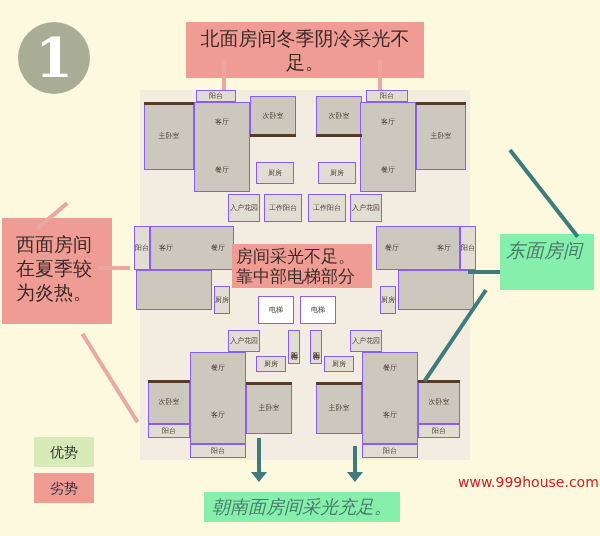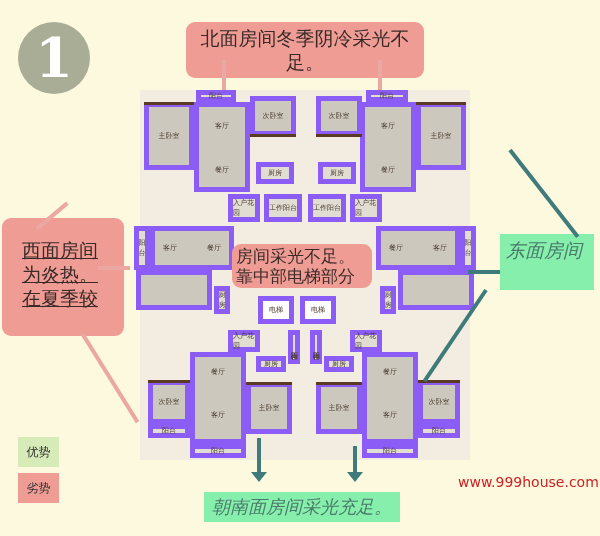--- a/index.html
+++ b/index.html
@@ -2,30 +2,30 @@
 <html><head>
 <meta charset="utf-8">
 <style>
   html, body { margin:0; padding:0; }
   body { width:600px; height:536px; background:#fdf9df; position:relative; overflow:hidden;
          font-family:"DejaVu Sans", sans-serif; }
   .abs { position:absolute; }
   .badge-num { left:18px; top:22px; width:72px; height:72px; border-radius:50%; background:#a9ad96;
                color:#fff; font:bold 54px/72px "DejaVu Serif", serif; text-align:center; }
   .callout { position:absolute; color:#3a2a28; font-size:19px; line-height:24px; padding:4px 8px; }
-  .neg { background:#ef9c95;border-radius:9px; }
+  .neg { background:#ef9c95; }
   .pos { background:#86efac; color:#4a7a6a;font-style:italic; }
   .line-r { position:absolute; background:#eba8a2; }
   .line-g { position:absolute; background:#3f7b7a; }
   .plan { position:absolute; left:140px; top:90px; width:330px; height:370px; background:#f3ede1; }
-  .room { position:absolute; background:#cdc8bd; border:5px solid #8b5cf6; box-sizing:border-box;
+  .room { position:absolute; background:#cdc8bd; border:1px solid #8b5cf6; box-sizing:border-box;
           font-size:7px; color:#4a3c30; display:flex; align-items:center; justify-content:center; }
   .room.light { background:#e2ddd2; }
   .wall { position:absolute; background:#5a3a25; }
-  .legend { position:absolute; left:18px; width:41px; height:30px; font-size:12px; line-height:30px; text-align:center; color:#333; }
+  .legend { position:absolute; left:34px; width:60px; height:30px; font-size:14px; line-height:30px; text-align:center; color:#333; }
   .logo { position:absolute; left:458px; top:476px; width:140px; color:#d32a2a; }
   .logo-title { font:bold 40px/44px "DejaVu Sans", sans-serif; letter-spacing:2px; }
   .logo-url { font-size:14px; color:#c22; margin-top:-2px; }
 </style>
 </head>
 <body>
 
 <div class="abs badge-num">1</div>
 
 <div class="callout neg" style="left:186px;top:22px;width:222px;text-align:center;">北面房间冬季阴冷采光不足。</div>
@@ -94,24 +94,24 @@
   <div class="wall" style="left:4px;top:12px;width:50px;height:3px;"></div>
   <div class="wall" style="left:276px;top:12px;width:50px;height:3px;"></div>
   <div class="wall" style="left:110px;top:44px;width:46px;height:3px;"></div>
   <div class="wall" style="left:176px;top:44px;width:46px;height:3px;"></div>
   <div class="wall" style="left:8px;top:290px;width:42px;height:3px;"></div>
   <div class="wall" style="left:278px;top:290px;width:42px;height:3px;"></div>
   <div class="wall" style="left:106px;top:292px;width:46px;height:3px;"></div>
   <div class="wall" style="left:176px;top:292px;width:46px;height:3px;"></div>
 </div>
 
-<div class="callout neg" style="left:2px;top:218px;width:82px;height:78px;padding:20px;text-decoration:underline;">
+<div class="callout neg" style="left:2px;top:218px;width:82px;height:78px;padding:14px;">
   <div>西面房间</div>
+  <div>在夏季较</div>
   <div>为炎热。</div>
-  <div>在夏季较</div>
 </div>
 <div class="line-r" style="left:50px;top:196px;width:4px;height:40px;transform:rotate(50deg);"></div>
 <div class="line-r" style="left:98px;top:266px;width:32px;height:4px;"></div>
 <div class="line-r" style="left:108px;top:326px;width:4px;height:104px;transform:rotate(-32deg);"></div>
 
 <div class="callout neg" style="left:232px;top:244px;width:132px;padding:2px 4px;font-size:17px;line-height:20px;">
   <div>房间采光不足。</div>
   <div>靠中部电梯部分</div>
 </div>
 

